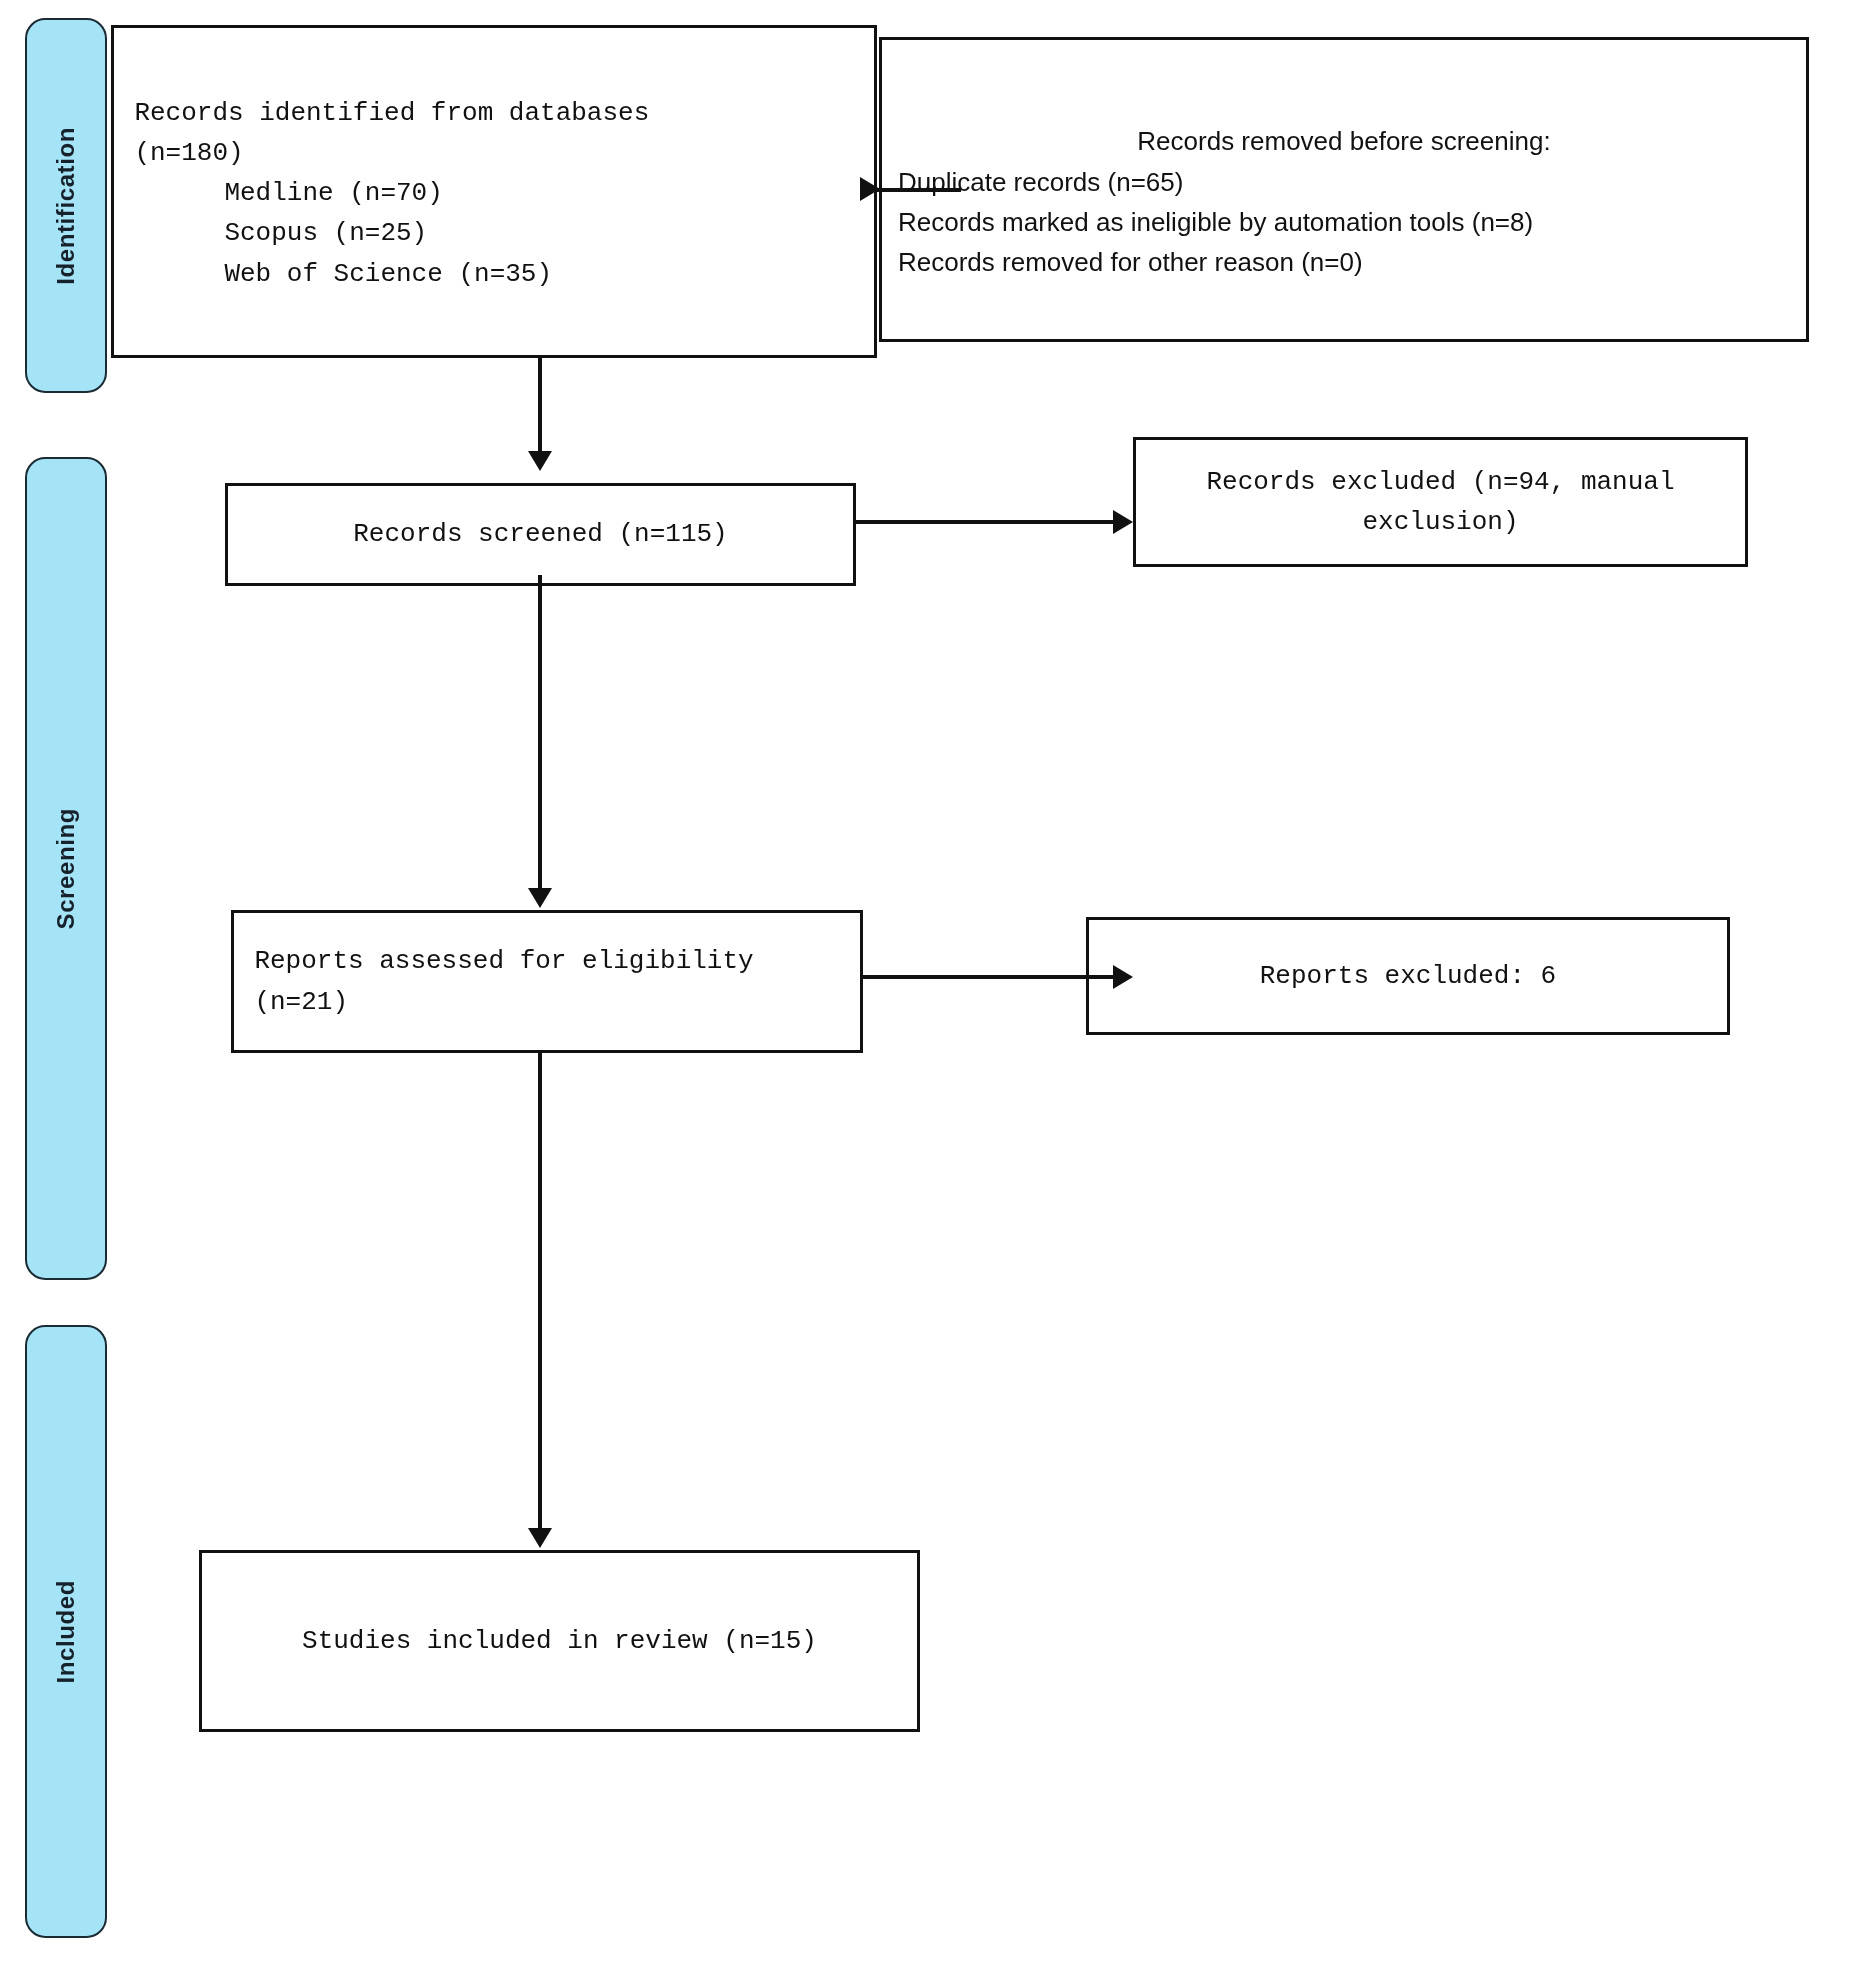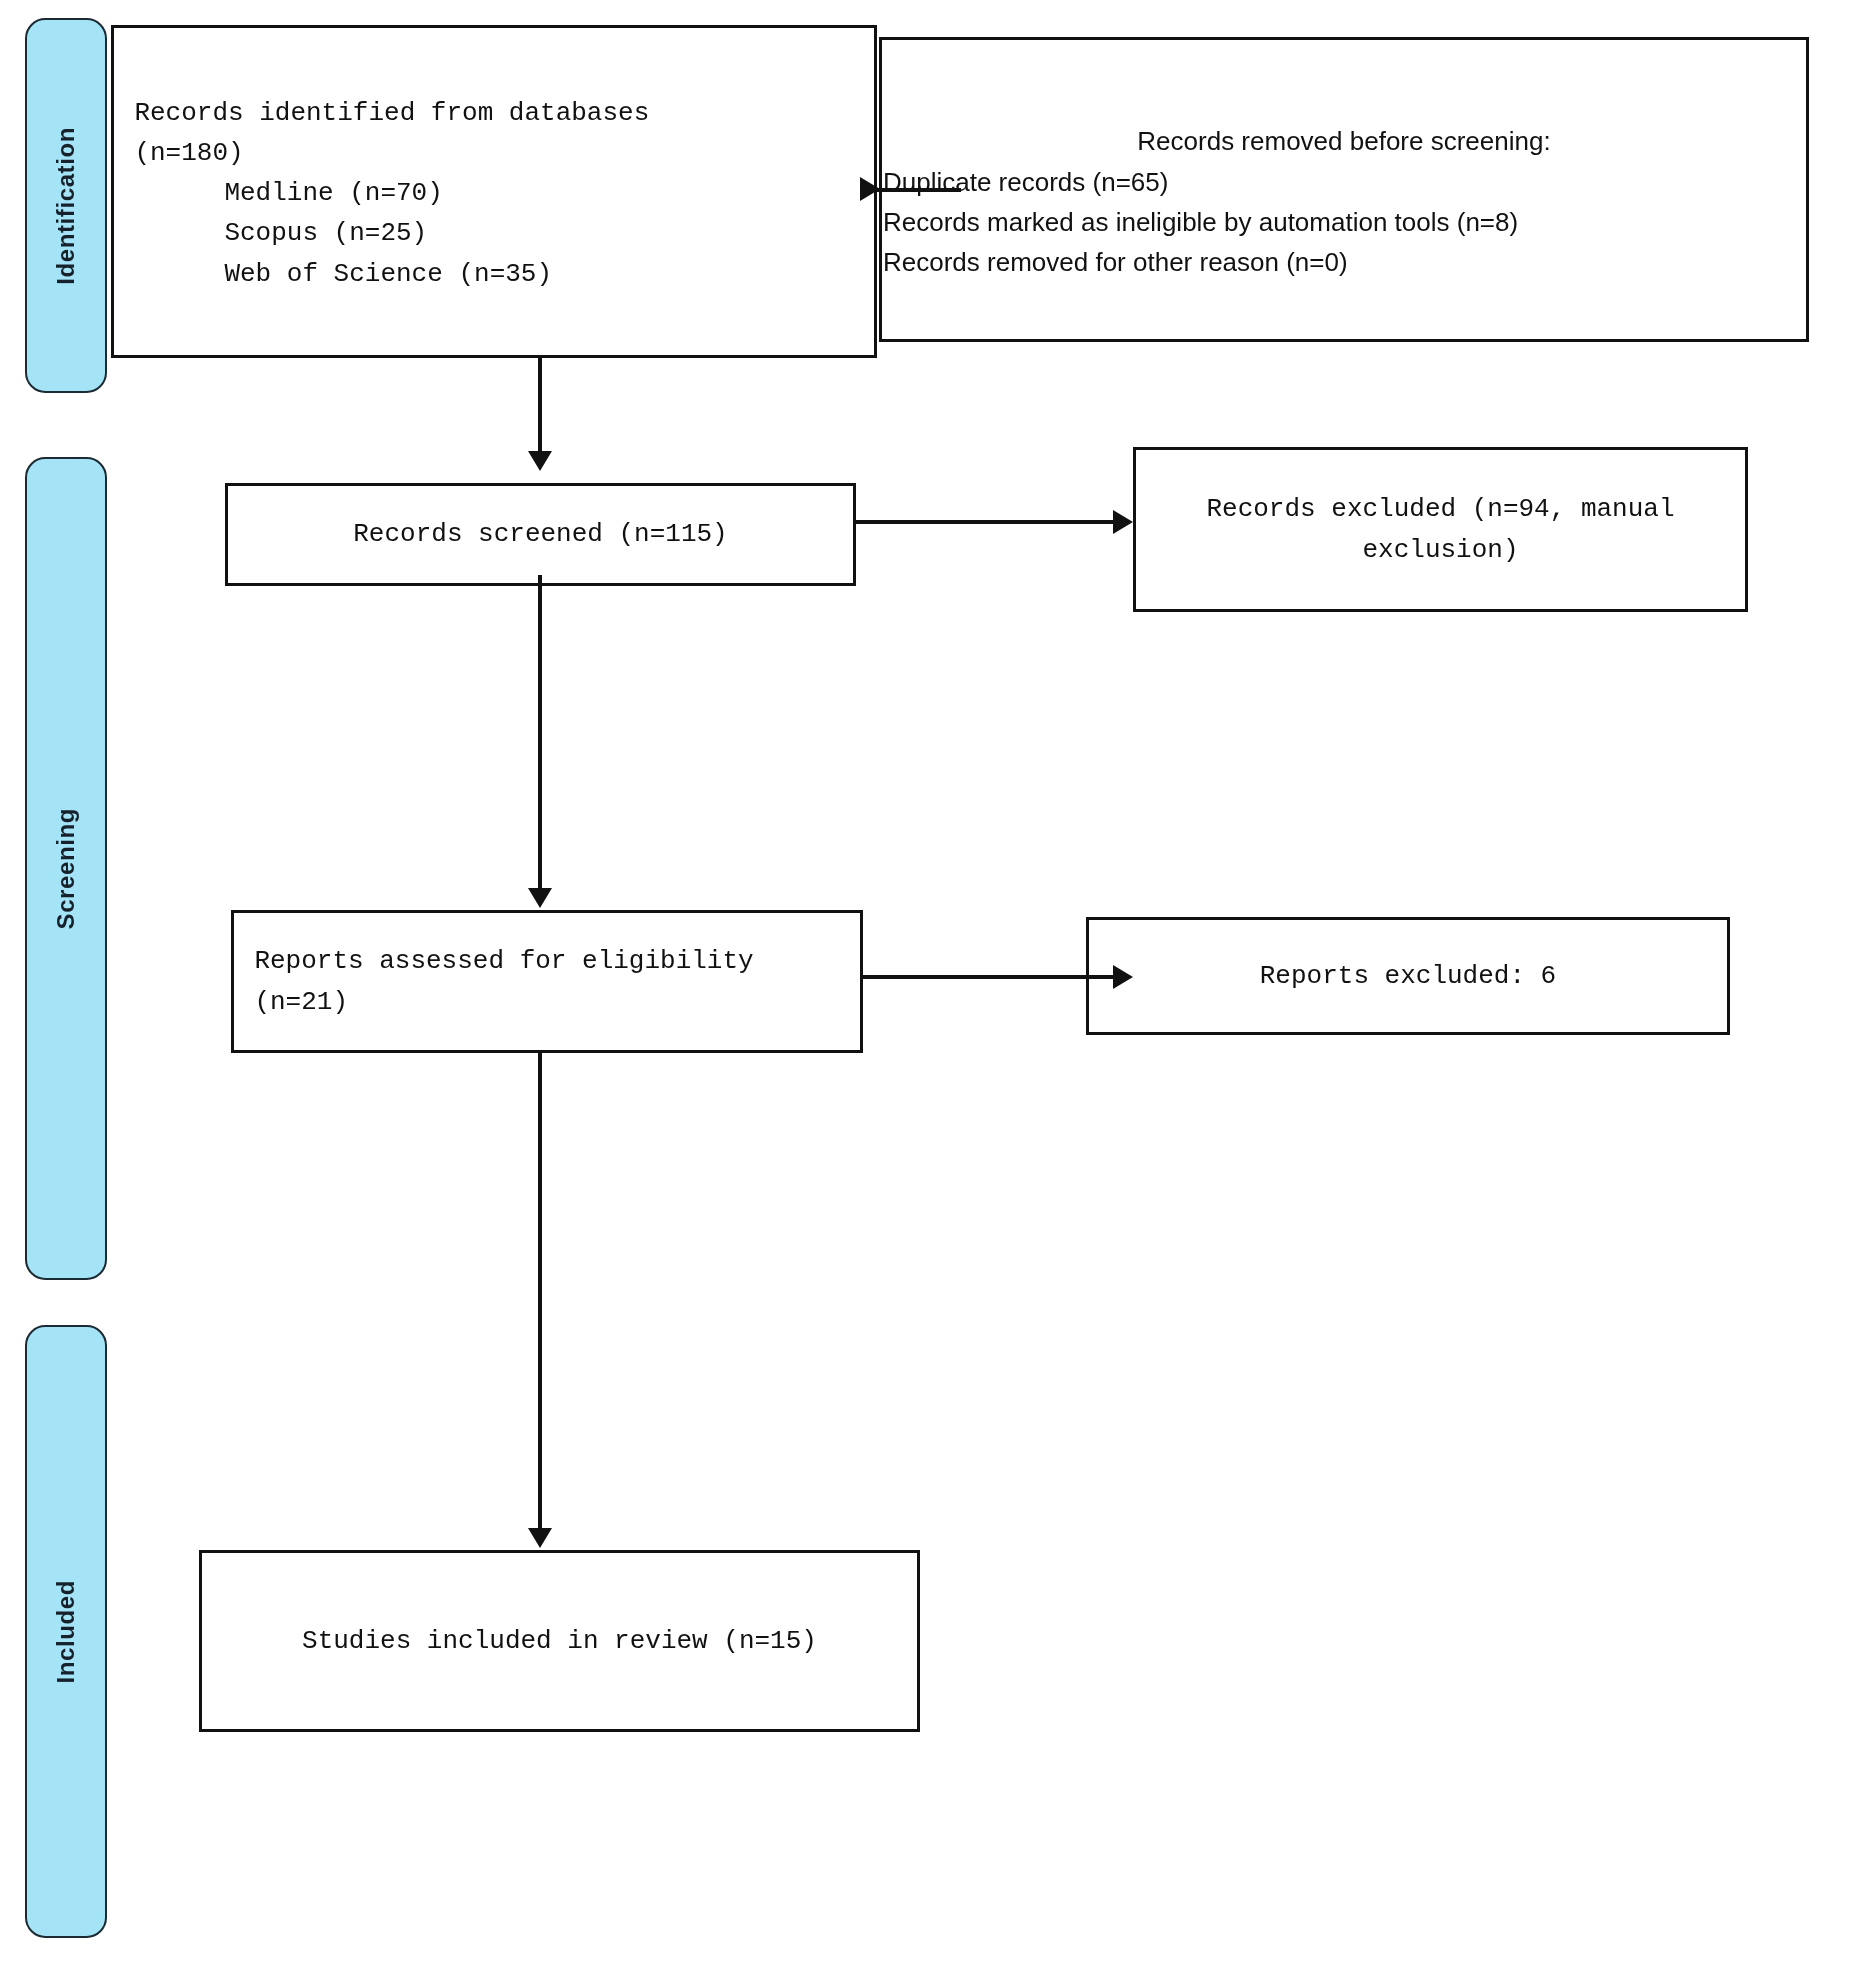--- a/index.html
+++ b/index.html
@@ -98,39 +98,39 @@
     <div class="inner lines pad" style="padding-top:3.6px;">
       <div>Records identified from databases</div>
       <div>(n=180)</div>
       <div class="indent">Medline (n=70)</div>
       <div class="indent">Scopus (n=25)</div>
       <div class="indent">Web of Science (n=35)</div>
     </div>
   </div>
 
   <div class="box left" style="left:879px; top:37px; width:930px; height:305px;">
-    <div class="inner lines" style="padding:0 1px;margin-top:25px;">
+    <div class="inner lines" style="padding:0 16px;margin-top:25px;">
       <div style="text-align:center;">Records removed before screening:</div>
       <div>Duplicate records (n=65)</div>
       <div>Records marked as ineligible by automation tools (n=8)</div>
       <div>Records removed for other reason (n=0)</div>
     </div>
   </div>
 
   <div class="hline" style="left:877px; top:188px; width:84px;"></div>
   <div class="arrow-right" style="left:860px; top:177px;"></div>
 
   <div class="vline" style="left:538px; top:358px; width:3.6px; height:96px;"></div>
   <div class="arrow-down" style="left:528px; top:451px;"></div>
 
   <div class="box center" style="left:225px; top:483px; width:631px; height:103px;">
     <div class="inner pad">Records screened (n=115)</div>
   </div>
 
-  <div class="box center" style="left:1133px; top:447px; width:615px; height:165px;">
+  <div class="box center" style="left:1133px; top:437px; width:615px; height:130px;">
     <div class="inner pad lines">
       <div>Records excluded (n=94, manual</div>
       <div>exclusion)</div>
     </div>
   </div>
 
   <div class="hline" style="left:856px; top:520px; width:259px;"></div>
   <div class="arrow-right" style="left:1113px; top:510px;"></div>
 
   <div class="vline" style="left:538px; top:575px; width:3.6px; height:315px;"></div>

